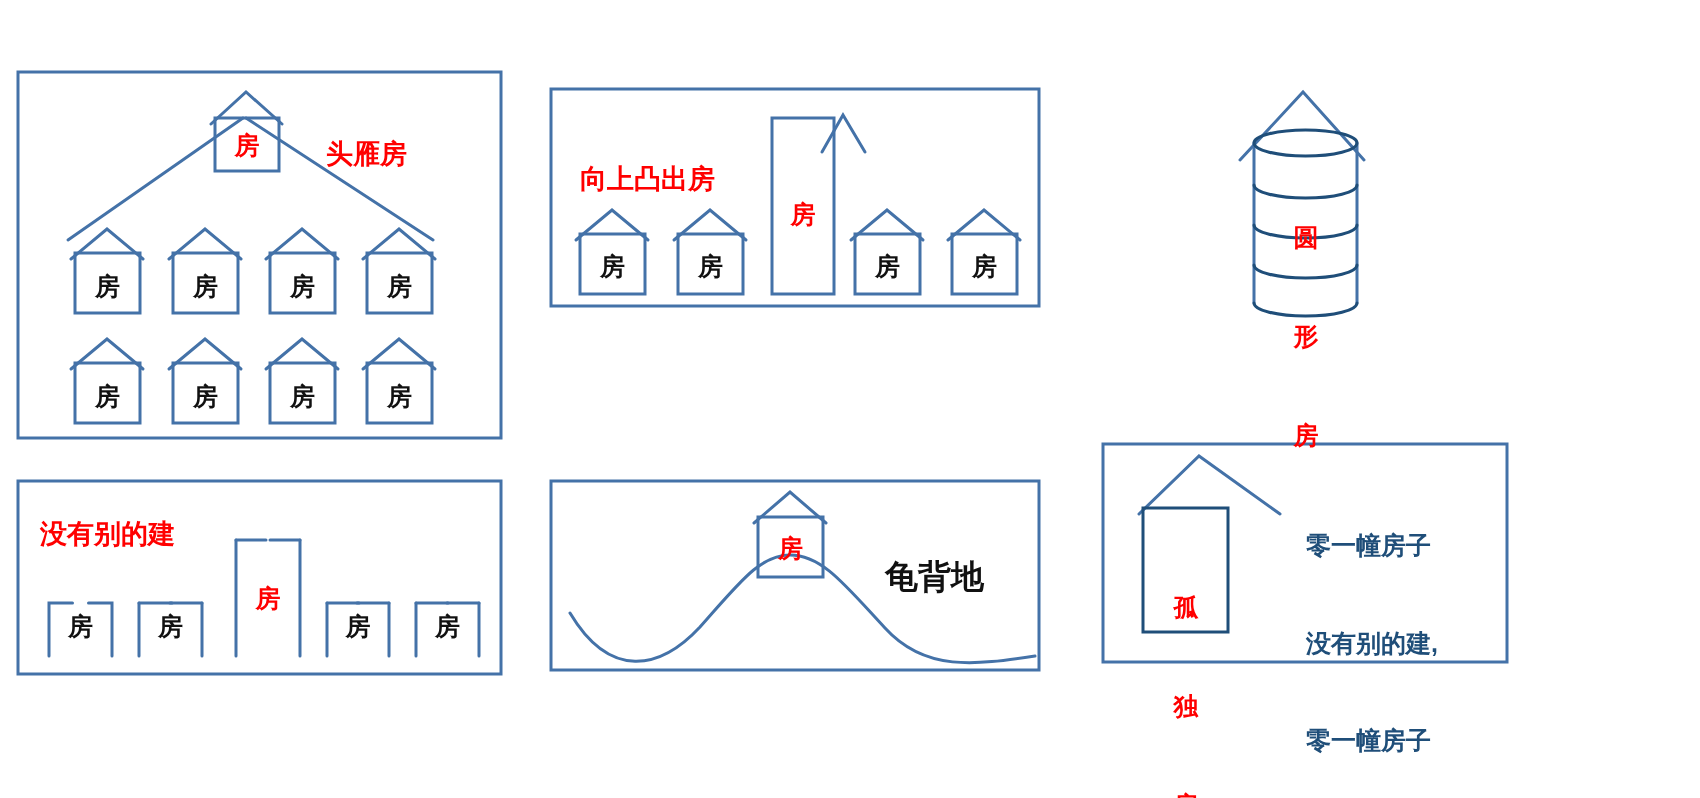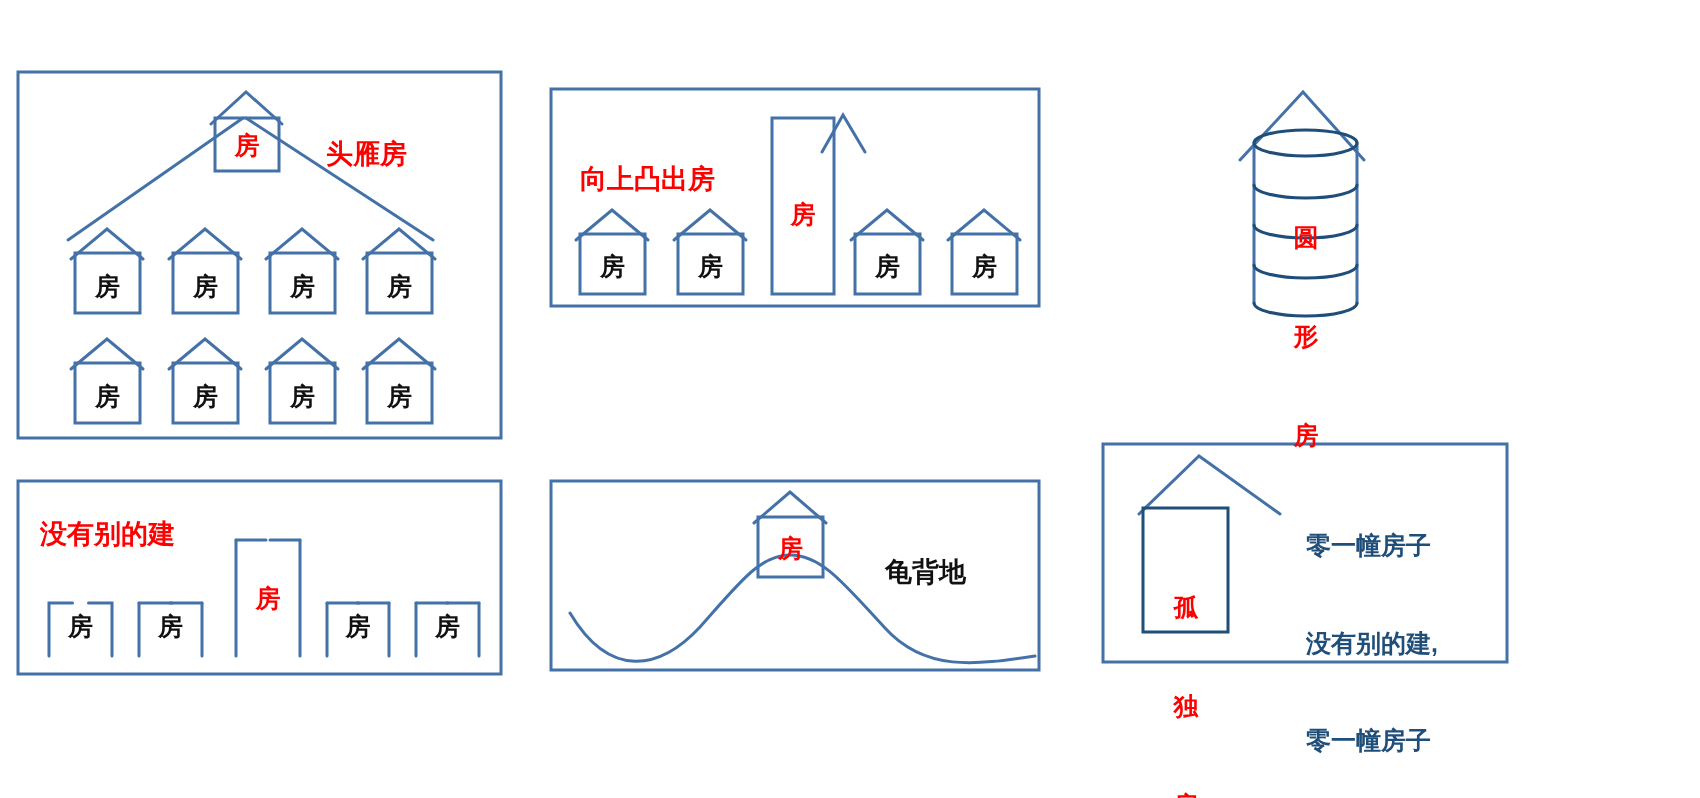--- a/index.html
+++ b/index.html
@@ -38,22 +38,21 @@
     font-size: 62px;
     font-weight: 400;
     letter-spacing: 1px;
   }
   .lbl-red {
     color: #ff0000;
     font-size: 27px;
   }
   .lbl-black {
     color: #111111;
-    font-size: 27px;
-    font-family: Liberation Mono, monospace;
+    font-size: 33px;
   }
   .house-char {
     color: #111111;
     font-size: 25px;
     font-weight: bold;
     text-align: center;
   }
   .house-char-red {
     color: #ff0000;
     font-size: 25px;

